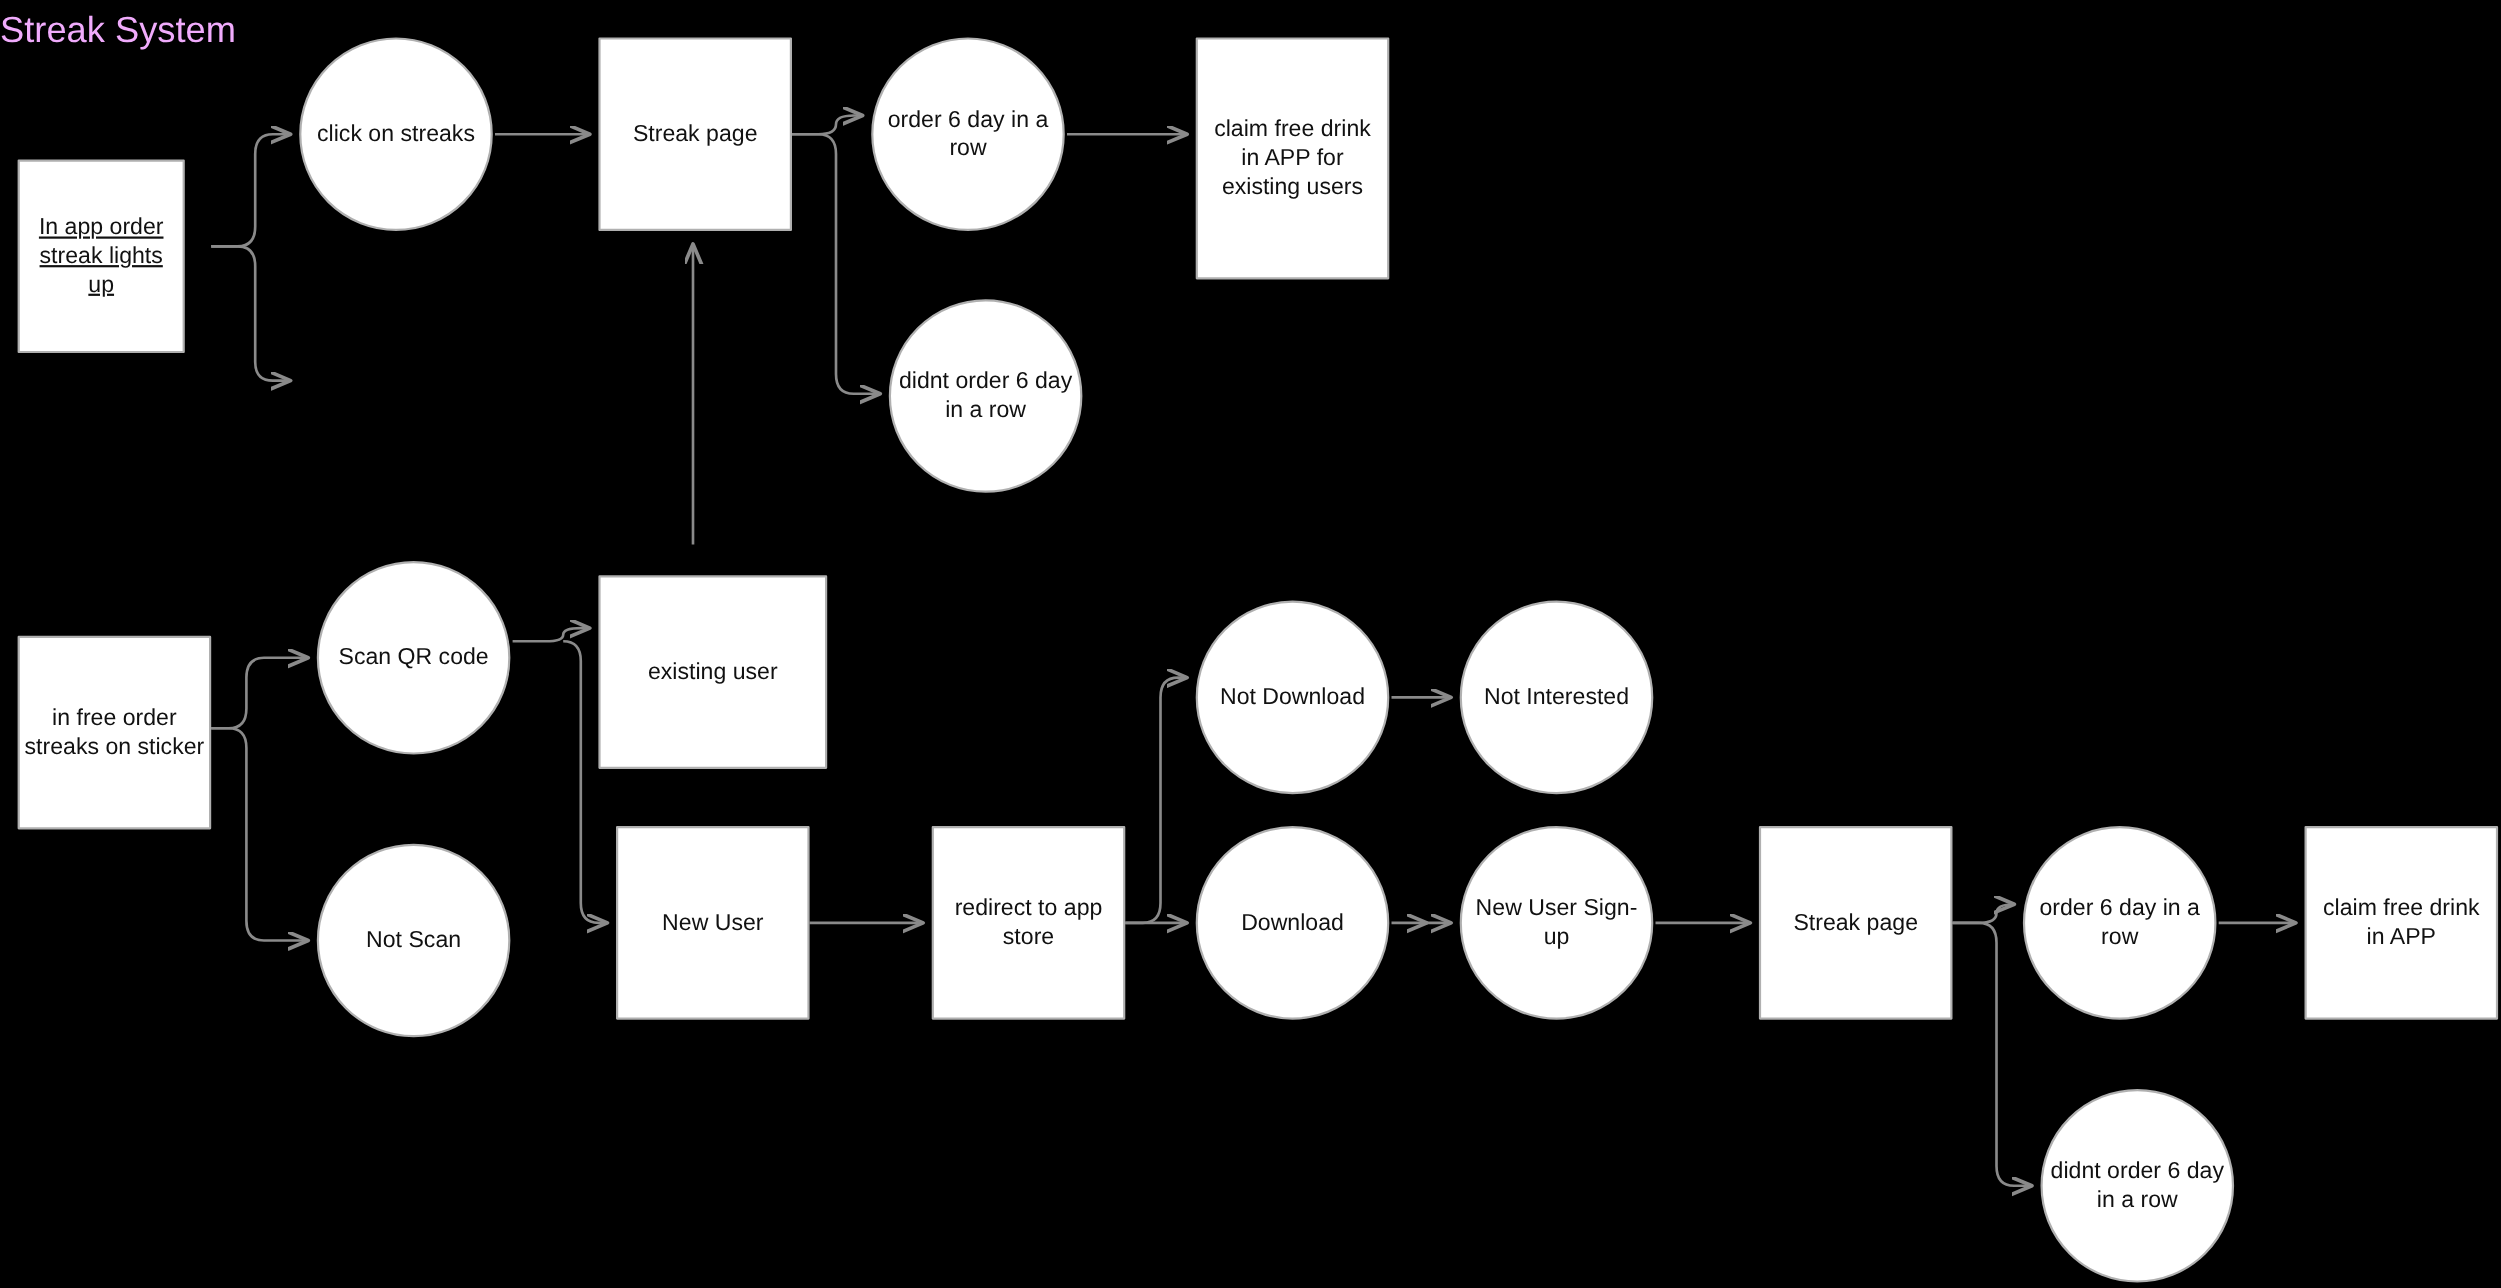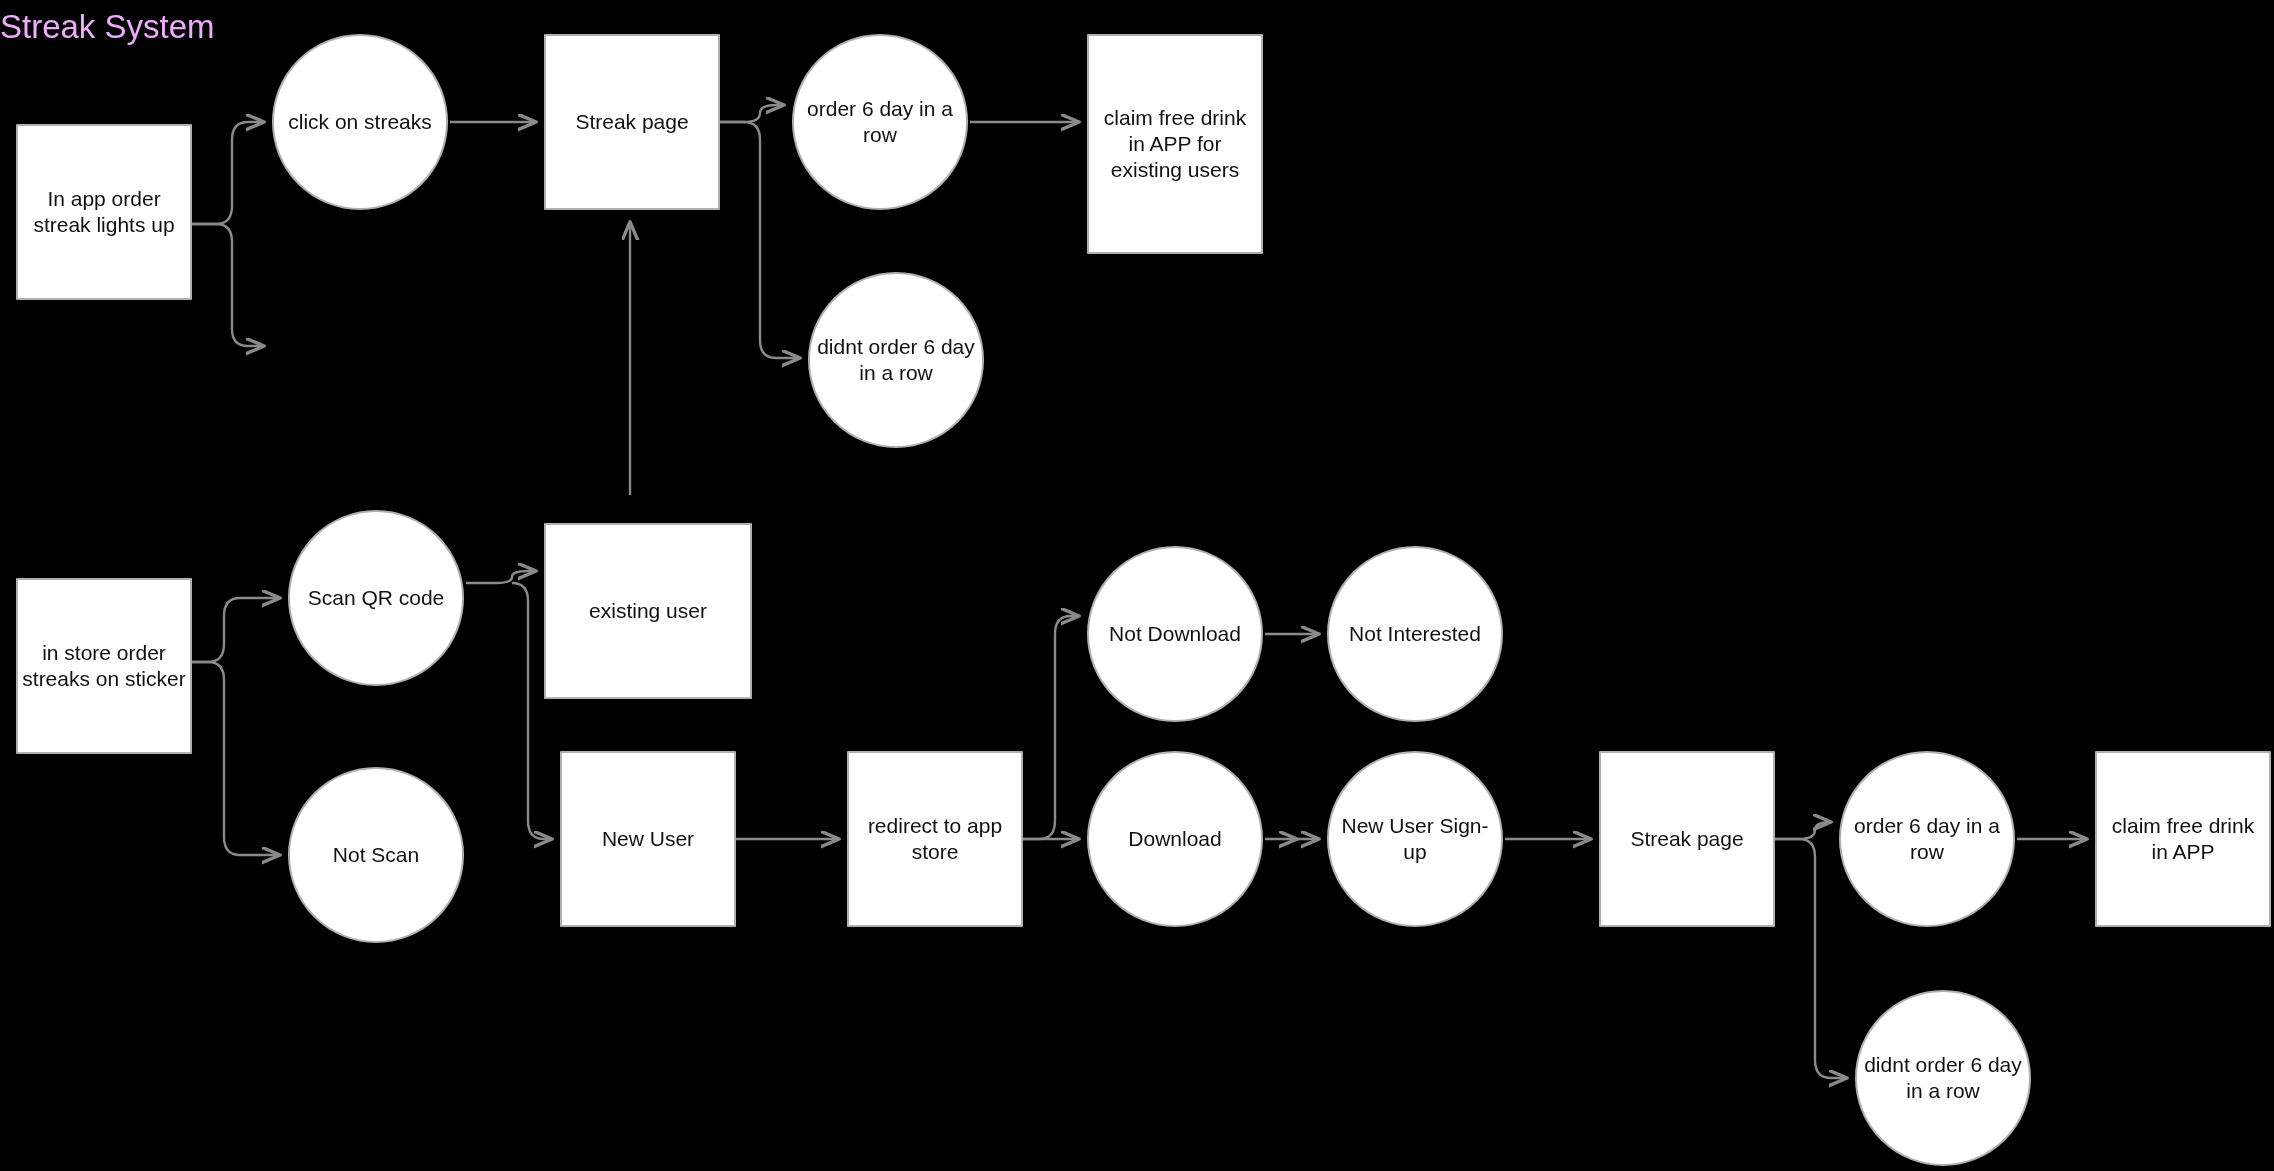--- a/index.html
+++ b/index.html
@@ -113,40 +113,40 @@
       <path d="M1505,839 L1591,839"></path>
 
       <path d="M1775,839 L1799,839 Q1815,839 1815,830 L1815,830 Q1815,822 1831,822 L1831,822"></path>
 
       <path d="M1775,839 L1799,839 Q1815,839 1815,857 L1815,1060 Q1815,1078 1831,1078 L1847,1078"></path>
 
       <path d="M2017,839 L2087,839"></path>
     </g>
   </svg>
 
-  <div class="node rect" style="left:16px;top:124px;width:176px;height:176px;">
+  <div class="node rect" style="left:16px;top:145px;width:152px;height:176px;text-decoration:underline;">
     <span>In app order streak lights up</span>
   </div>
   <div class="node circle" style="left:272px;top:34px;width:176px;height:176px;">
     <span>click on streaks</span>
   </div>
   <div class="node rect" style="left:544px;top:34px;width:176px;height:176px;">
     <span>Streak page</span>
   </div>
   <div class="node circle" style="left:792px;top:34px;width:176px;height:176px;">
     <span>order 6 day in a row</span>
   </div>
   <div class="node rect" style="left:1087px;top:34px;width:176px;height:220px;">
     <span>claim free drink in APP for existing users</span>
   </div>
   <div class="node circle" style="left:808px;top:272px;width:176px;height:176px;">
     <span>didnt order 6 day in a row</span>
   </div>
   <div class="node rect" style="left:16px;top:578px;width:176px;height:176px;">
-    <span>in store order streaks on sticker</span>
+    <span>in free order streaks on sticker</span>
   </div>
   <div class="node circle" style="left:288px;top:510px;width:176px;height:176px;">
     <span>Scan QR code</span>
   </div>
   <div class="node circle" style="left:288px;top:767px;width:176px;height:176px;">
     <span>Not Scan</span>
   </div>
   <div class="node rect" style="left:544px;top:523px;width:208px;height:176px;">
     <span>existing user</span>
   </div>

